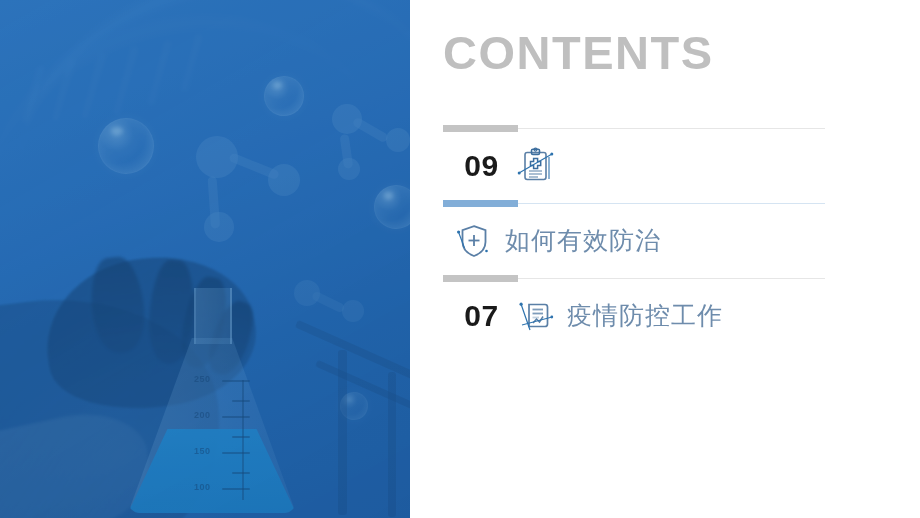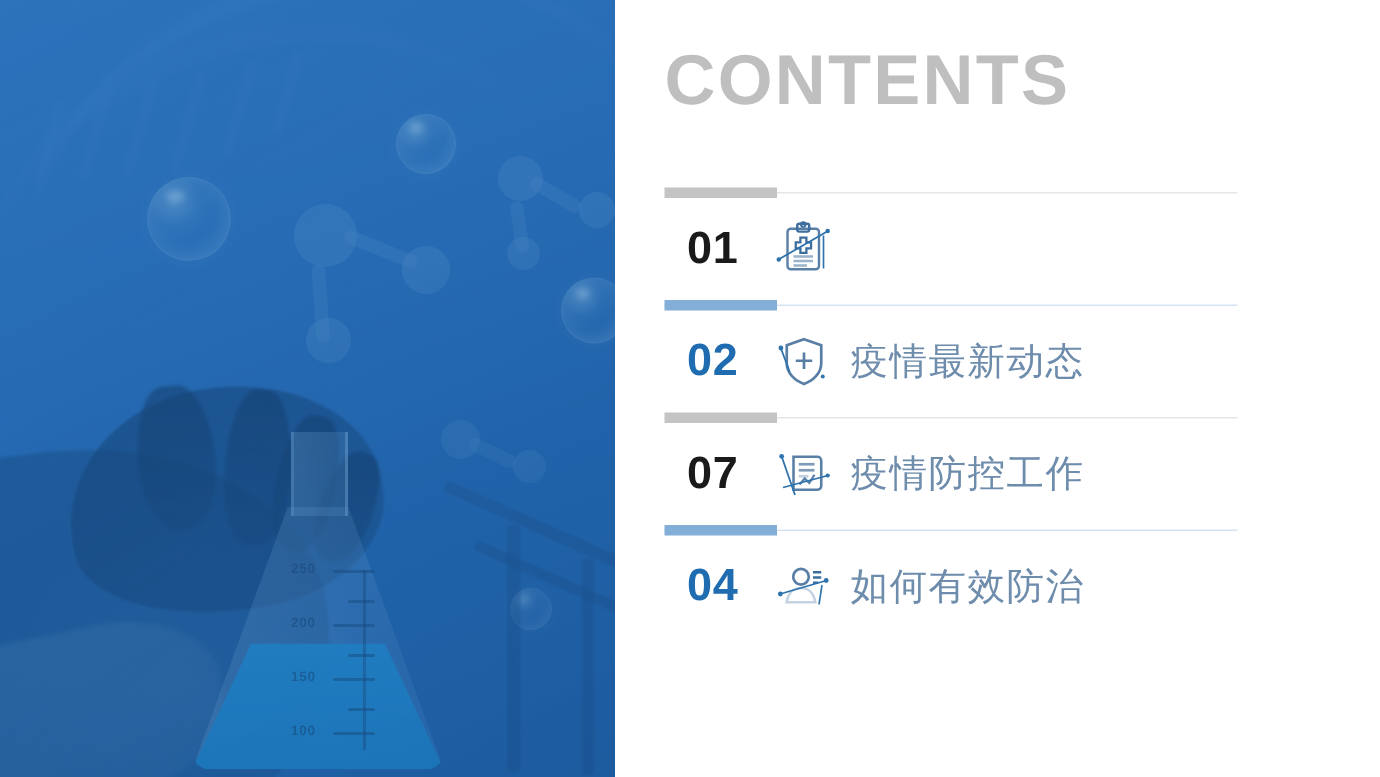--- a/index.html
+++ b/index.html
@@ -12,20 +12,21 @@
     height: 518px;
     overflow: hidden;
     font-family: "Liberation Sans", sans-serif;
   }
   .slide {
     position: relative;
     width: 920px;
     height: 518px;
     background: #ffffff;
     overflow: hidden;
+    text-align: center;
   }
 
   
   .left-panel {
     position: absolute;
     left: 0;
     top: 0;
     width: 410px;
     height: 518px;
     overflow: hidden;
@@ -418,21 +419,21 @@
   </div>
 
   <div class="right-panel">
     <h1 class="title">CONTENTS</h1>
 
     <div class="toc">
 
       <div class="toc-row">
         <div class="divider gray"></div>
         <div class="row-inner">
-          <div class="num dark">01</div>
+          <div class="num dark">09</div>
           <div class="icon-cell">
             <svg width="40" height="40" viewBox="0 0 40 40">
               <rect x="9" y="6.5" width="21" height="27" rx="2.2" fill="none" stroke="#5a7fa6" stroke-width="1.6"></rect>
               <rect x="15.5" y="3.2" width="8" height="5.2" rx="1.4" fill="none" stroke="#3d6e9e" stroke-width="1.6"></rect>
               <circle cx="19.5" cy="3.6" r="1.5" fill="none" stroke="#3d6e9e" stroke-width="1.3"></circle>
               <path d="M17.6 12.4h4v3.1h3.1v4h-3.1v3.1h-4v-3.1h-3.1v-4h3.1z" fill="none" stroke="#3b6d9e" stroke-width="1.5"></path>
               <line x1="13" y1="25" x2="26" y2="25" stroke="#9bb4cc" stroke-width="1.7"></line>
               <line x1="13" y1="28" x2="26" y2="28" stroke="#9bb4cc" stroke-width="1.7"></line>
               <line x1="13" y1="31" x2="22" y2="31" stroke="#9bb4cc" stroke-width="1.7"></line>
               <line x1="3" y1="27" x2="36" y2="8" stroke="#2e73ae" stroke-width="1.2"></line>
@@ -440,32 +441,31 @@
               <circle cx="35.8" cy="8" r="1.5" fill="#2e73ae"></circle>
               <line x1="33" y1="11" x2="33" y2="33" stroke="#2e73ae" stroke-width="1.1"></line>
             </svg>
           </div>
         </div>
       </div>
 
       <div class="toc-row">
         <div class="divider blue"></div>
         <div class="row-inner">
-          <div class="num blue">02</div>
           <div class="icon-cell">
             <svg width="40" height="40" viewBox="0 0 40 40">
               <path d="M20 5.2 L31.5 9.2 V21 C31.5 28 26 32.8 20 35 C14 32.8 8.5 28 8.5 21 V9.2 Z" fill="none" stroke="#5a7fa6" stroke-width="1.8"></path>
               <line x1="20" y1="14" x2="20" y2="25" stroke="#5a7fa6" stroke-width="1.8"></line>
               <line x1="14.5" y1="19.5" x2="25.5" y2="19.5" stroke="#5a7fa6" stroke-width="1.8"></line>
               <line x1="4.5" y1="11" x2="10.5" y2="27" stroke="#2e73ae" stroke-width="1.2"></line>
               <circle cx="4.6" cy="11" r="1.6" fill="#2e73ae"></circle>
               <circle cx="32.5" cy="30" r="1.3" fill="#2e73ae"></circle>
             </svg>
           </div>
-          <div class="label">疫情最新动态</div>
+          <div class="label">如何有效防治</div>
         </div>
       </div>
 
       <div class="toc-row">
         <div class="divider gray"></div>
         <div class="row-inner">
           <div class="num dark">07</div>
           <div class="icon-cell">
             <svg width="40" height="40" viewBox="0 0 40 40">
               <path d="M13 8.5 h16 a2.5 2.5 0 0 1 2.5 2.5 v17 a2.5 2.5 0 0 1 -2.5 2.5 h-16 z" fill="none" stroke="#5a7fa6" stroke-width="1.7"></path>
@@ -476,36 +476,16 @@
               <line x1="5" y1="8" x2="14" y2="34" stroke="#2e73ae" stroke-width="1.2"></line>
               <circle cx="5.1" cy="8.2" r="1.6" fill="#2e73ae"></circle>
               <line x1="6" y1="29" x2="36" y2="21" stroke="#2e73ae" stroke-width="1.2"></line>
               <circle cx="35.8" cy="21" r="1.4" fill="#2e73ae"></circle>
             </svg>
           </div>
           <div class="label">疫情防控工作</div>
         </div>
       </div>
 
-      <div class="toc-row">
-        <div class="divider blue"></div>
-        <div class="row-inner">
-          <div class="num blue">04</div>
-          <div class="icon-cell">
-            <svg width="40" height="40" viewBox="0 0 40 40">
-              <circle cx="18" cy="13.5" r="5.2" fill="none" stroke="#5a7fa6" stroke-width="1.8"></circle>
-              <path d="M8.5 30.5 C9.5 24 13.5 21 18 21 C22.5 21 26.5 24 27.5 30.5 z" fill="none" stroke="#c3d2e0" stroke-width="1.8"></path>
-              <line x1="26" y1="10.5" x2="31.5" y2="10.5" stroke="#3b6d9e" stroke-width="1.8"></line>
-              <line x1="26" y1="14" x2="31.5" y2="14" stroke="#3b6d9e" stroke-width="1.8"></line>
-              <line x1="26" y1="17.5" x2="29.5" y2="17.5" stroke="#3b6d9e" stroke-width="1.8"></line>
-              <line x1="4" y1="25" x2="35" y2="16" stroke="#2e73ae" stroke-width="1.2"></line>
-              <circle cx="4.2" cy="25" r="1.6" fill="#2e73ae"></circle>
-              <circle cx="34.8" cy="16" r="1.6" fill="#2e73ae"></circle>
-              <line x1="32" y1="19" x2="30" y2="32" stroke="#2e73ae" stroke-width="1.1"></line>
-            </svg>
-          </div>
-          <div class="label">如何有效防治</div>
-        </div>
-      </div>
 
     </div>
   </div>
 </div>
 
 </body></html>

